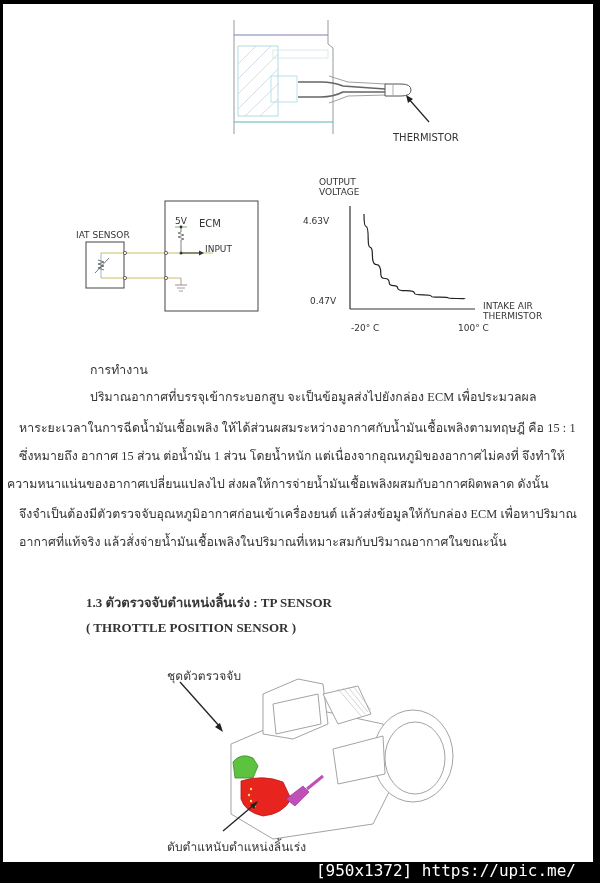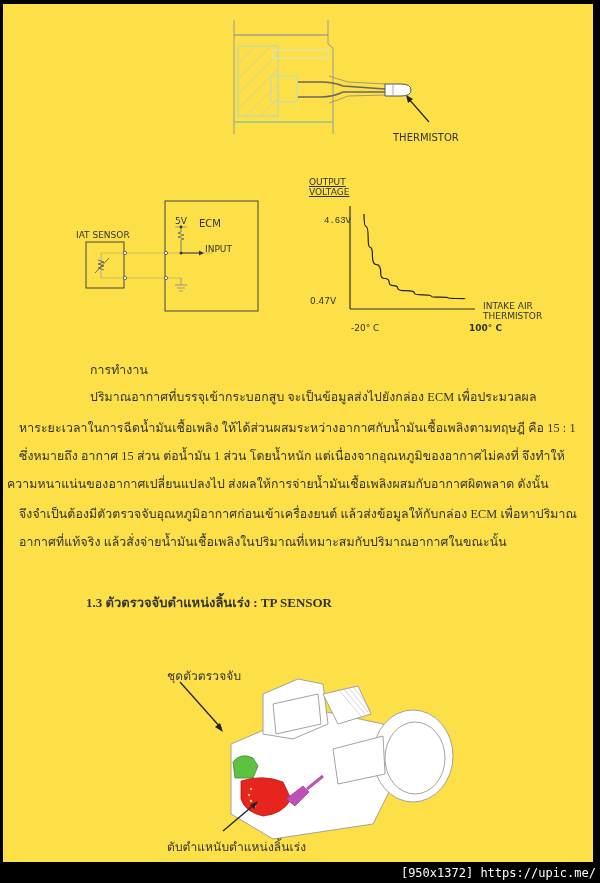--- a/index.html
+++ b/index.html
@@ -2,30 +2,30 @@
 <html><head>
   <meta charset="utf-8">
   <style>
     html, body { margin: 0; padding: 0; }
     body {
       width: 600px; height: 883px; background: #000; position: relative; overflow: hidden;
       font-family: "Liberation Serif", serif; color: #222;
     }
     .page {
       position: absolute; left: 3px; top: 4px; width: 590px; height: 858px;
-      background: #fde047; overflow: hidden;
+      background: #ffffff; overflow: hidden;
     }
     .abs { position: absolute; }
     .sans { font-family: "DejaVu Sans", sans-serif; }
     .lbl { font-size: 9px; color: #333; line-height: 10px; white-space: nowrap; }
     .body-text { font-size: 12.3px; color: #333; white-space: nowrap; letter-spacing: 0.1px; }
     .heading { font-size: 13px; font-weight: bold; color: #333; white-space: nowrap; }
     .watermark {
-      position: absolute; right: 4px; bottom: 3px; color: #fff;
-      font-family: "DejaVu Sans Mono", monospace; font-size: 12px; margin-left: 28px;
+      position: absolute; right: 24px; bottom: 3px; color: #fff;
+      font-family: "DejaVu Sans Mono", monospace; font-size: 16px; margin-left: 28px;
     }
     svg { position: absolute; overflow: visible; }
   </style>
 </head>
 <body>
 
 <div class="page">
 
   <div class="abs" style="left:0;top:0;width:590px;height:150px;">
     <svg width="590" height="150">
@@ -100,41 +100,42 @@
     <div class="abs lbl sans" style="left:172px;top:32px;">5V</div>
     <div class="abs lbl sans" style="left:202px;top:60px;">INPUT</div>
   </div>
 
   <div class="abs" style="left:290px;top:165px;width:280px;height:175px;">
     <svg width="280" height="175">
       <line x1="57" y1="37" x2="57" y2="140" stroke="#333" stroke-width="1.2"></line>
       <line x1="57" y1="140" x2="182" y2="140" stroke="#333" stroke-width="1.2"></line>
       <path id="curve" d="M 71.0 45.0 Q 71.0 57.6 73.1 57.6 T 75.2 70.1 Q 75.2 78.3 77.3 78.3 T 79.4 86.5 Q 79.4 95.7 83.6 95.7 T 87.8 104.9 Q 87.8 109.5 92.0 109.5 T 96.3 114.1 Q 96.3 116.6 100.5 116.6 T 104.7 119.2 Q 104.7 121.7 113.1 121.7 T 121.5 124.3 Q 121.5 125.8 129.9 125.8 T 138.3 127.3 Q 138.3 128.2 146.8 128.2 T 155.2 129.0 Q 155.2 129.5 163.6 129.5 T 172.0 130.0" fill="none" stroke="#222" stroke-width="1.2"></path>
     </svg>
-    <div class="abs lbl sans" style="left:16px;top:8px;text-decoration:underline;">
+    <div class="abs lbl sans" style="left:26px;top:8px;">
         <span style="white-space:normal;display:block;width:50px;">OUTPUT VOLTAGE</span>
       </div>
-    <div class="abs lbl sans" style="left:31px;top:47px;font-family:Liberation Mono, monospace;">4.63V</div>
+    <div class="abs lbl sans" style="left:10px;top:47px;">4.63V</div>
     <div class="abs lbl sans" style="left:17px;top:127px;">0.47V</div>
     <div class="abs lbl sans" style="left:58px;top:154px;">-20° C</div>
-    <div class="abs lbl sans" style="left:176px;top:154px;font-weight:bold;">100° C</div>
+    <div class="abs lbl sans" style="left:165px;top:154px;">100° C</div>
     <div class="abs lbl sans" style="left:190px;top:132px;width:80px;white-space:normal;">INTAKE AIR THERMISTOR</div>
   </div>
 
   <div class="abs body-text" style="left:87px;top:356px;">การทำงาน</div>
   <div class="abs" style="left:0;top:0;">
     <div class="abs body-text" style="left:87px;top:383px;">ปริมาณอากาศที่บรรจุเข้ากระบอกสูบ จะเป็นข้อมูลส่งไปยังกล่อง ECM  เพื่อประมวลผล</div>
     <div class="abs body-text" style="left:16px;top:414px;">หาระยะเวลาในการฉีดน้ำมันเชื้อเพลิง  ให้ได้ส่วนผสมระหว่างอากาศกับน้ำมันเชื้อเพลิงตามทฤษฎี  คือ 15 : 1</div>
     <div class="abs body-text" style="left:16px;top:442px;">ซึ่งหมายถึง อากาศ  15 ส่วน ต่อน้ำมัน 1 ส่วน  โดยน้ำหนัก  แต่เนื่องจากอุณหภูมิของอากาศไม่คงที่  จึงทำให้</div>
     <div class="abs body-text" style="left:4px;top:470px;">ความหนาแน่นของอากาศเปลี่ยนแปลงไป ส่งผลให้การจ่ายน้ำมันเชื้อเพลิงผสมกับอากาศผิดพลาด  ดังนั้น</div>
     <div class="abs body-text" style="left:16px;top:500px;">จึงจำเป็นต้องมีตัวตรวจจับอุณหภูมิอากาศก่อนเข้าเครื่องยนต์ แล้วส่งข้อมูลให้กับกล่อง ECM  เพื่อหาปริมาณ</div>
     <div class="abs body-text" style="left:16px;top:528px;">อากาศที่แท้จริง   แล้วสั่งจ่ายน้ำมันเชื้อเพลิงในปริมาณที่เหมาะสมกับปริมาณอากาศในขณะนั้น</div>
   </div>
 
   <div class="abs heading" style="left:83px;top:588px;">1.3  ตัวตรวจจับตำแหน่งลิ้นเร่ง  :  TP  SENSOR</div>
+  <div class="abs heading" style="left:83px;top:616px;">( THROTTLE  POSITION  SENSOR )</div>
 
   <div class="abs" style="left:120px;top:650px;width:340px;height:205px;">
     <svg width="340" height="205">
       <g fill="#fff" stroke="#999" stroke-width="0.9">
 
         <path d="M 108 90 L 190 55 L 260 70 L 275 120 L 250 170 L 150 185 L 108 160 Z"></path>
 
         <path d="M 140 40 L 175 25 L 200 30 L 205 70 L 170 85 L 140 80 Z"></path>
         <path d="M 150 50 L 195 40 L 198 70 L 153 80 Z"></path>
 

